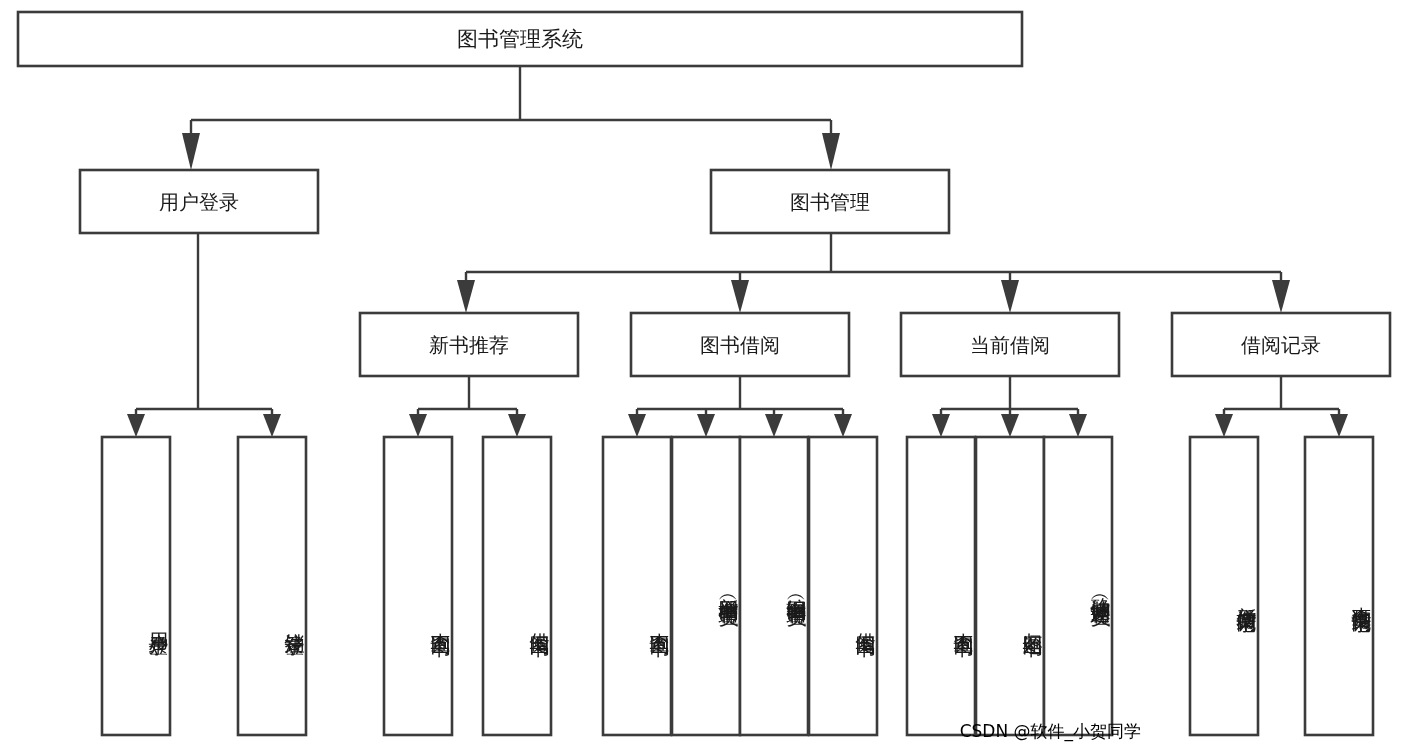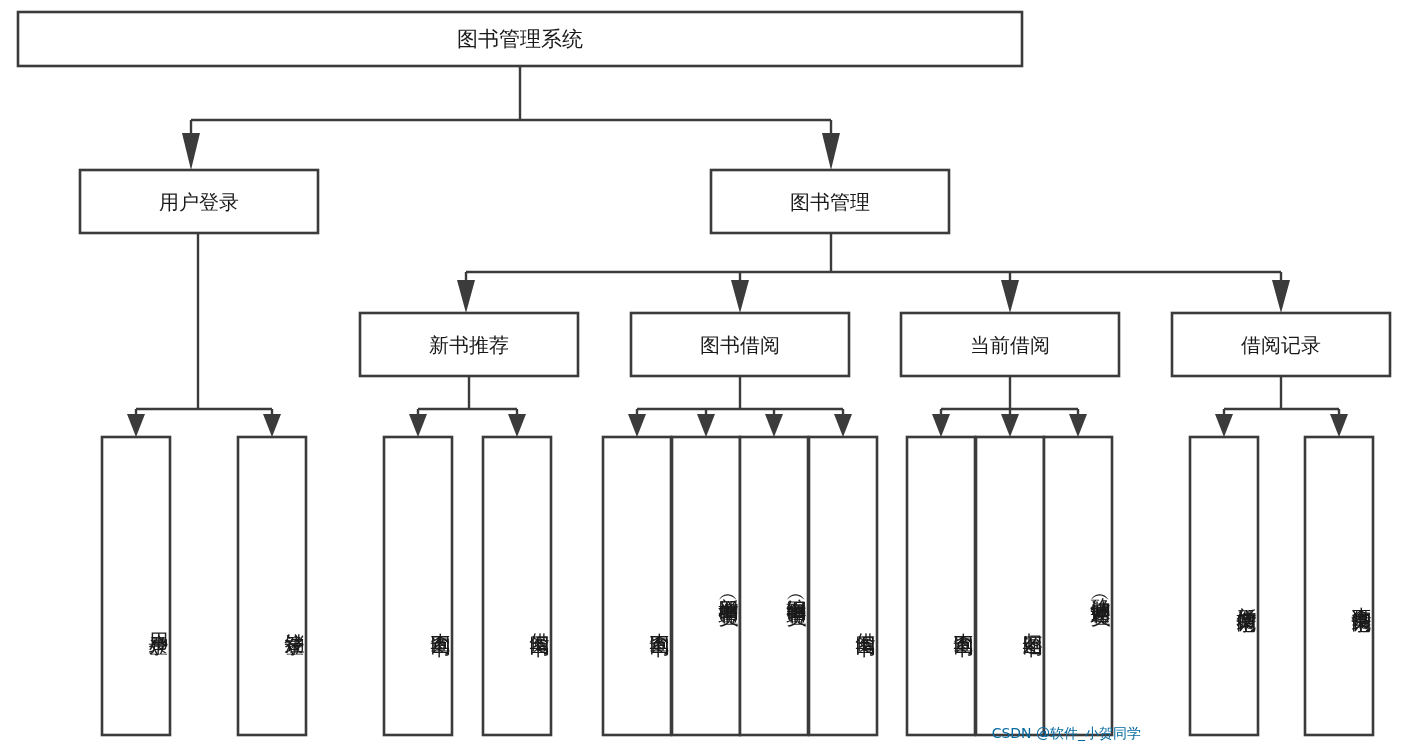--- a/index.html
+++ b/index.html
@@ -68,22 +68,22 @@
     align-items: flex-start;
     justify-content: center;
     white-space: nowrap;
     pointer-events: none;
   }
   #watermark {
     position: absolute;
     right: 8px;
     bottom: 4px;
     font-family: "DejaVu Sans", "Liberation Sans", sans-serif;
-    font-size: 14px;
-    color: #0369a1;
+    font-size: 17px;
+    color: #000000;
     white-space: nowrap;
     pointer-events: none;
   }
 </style>
 </head>
 <body>
 
 <div id="diagram-root">
 
   <svg id="tree-svg" viewBox="0 0 1405 747">

